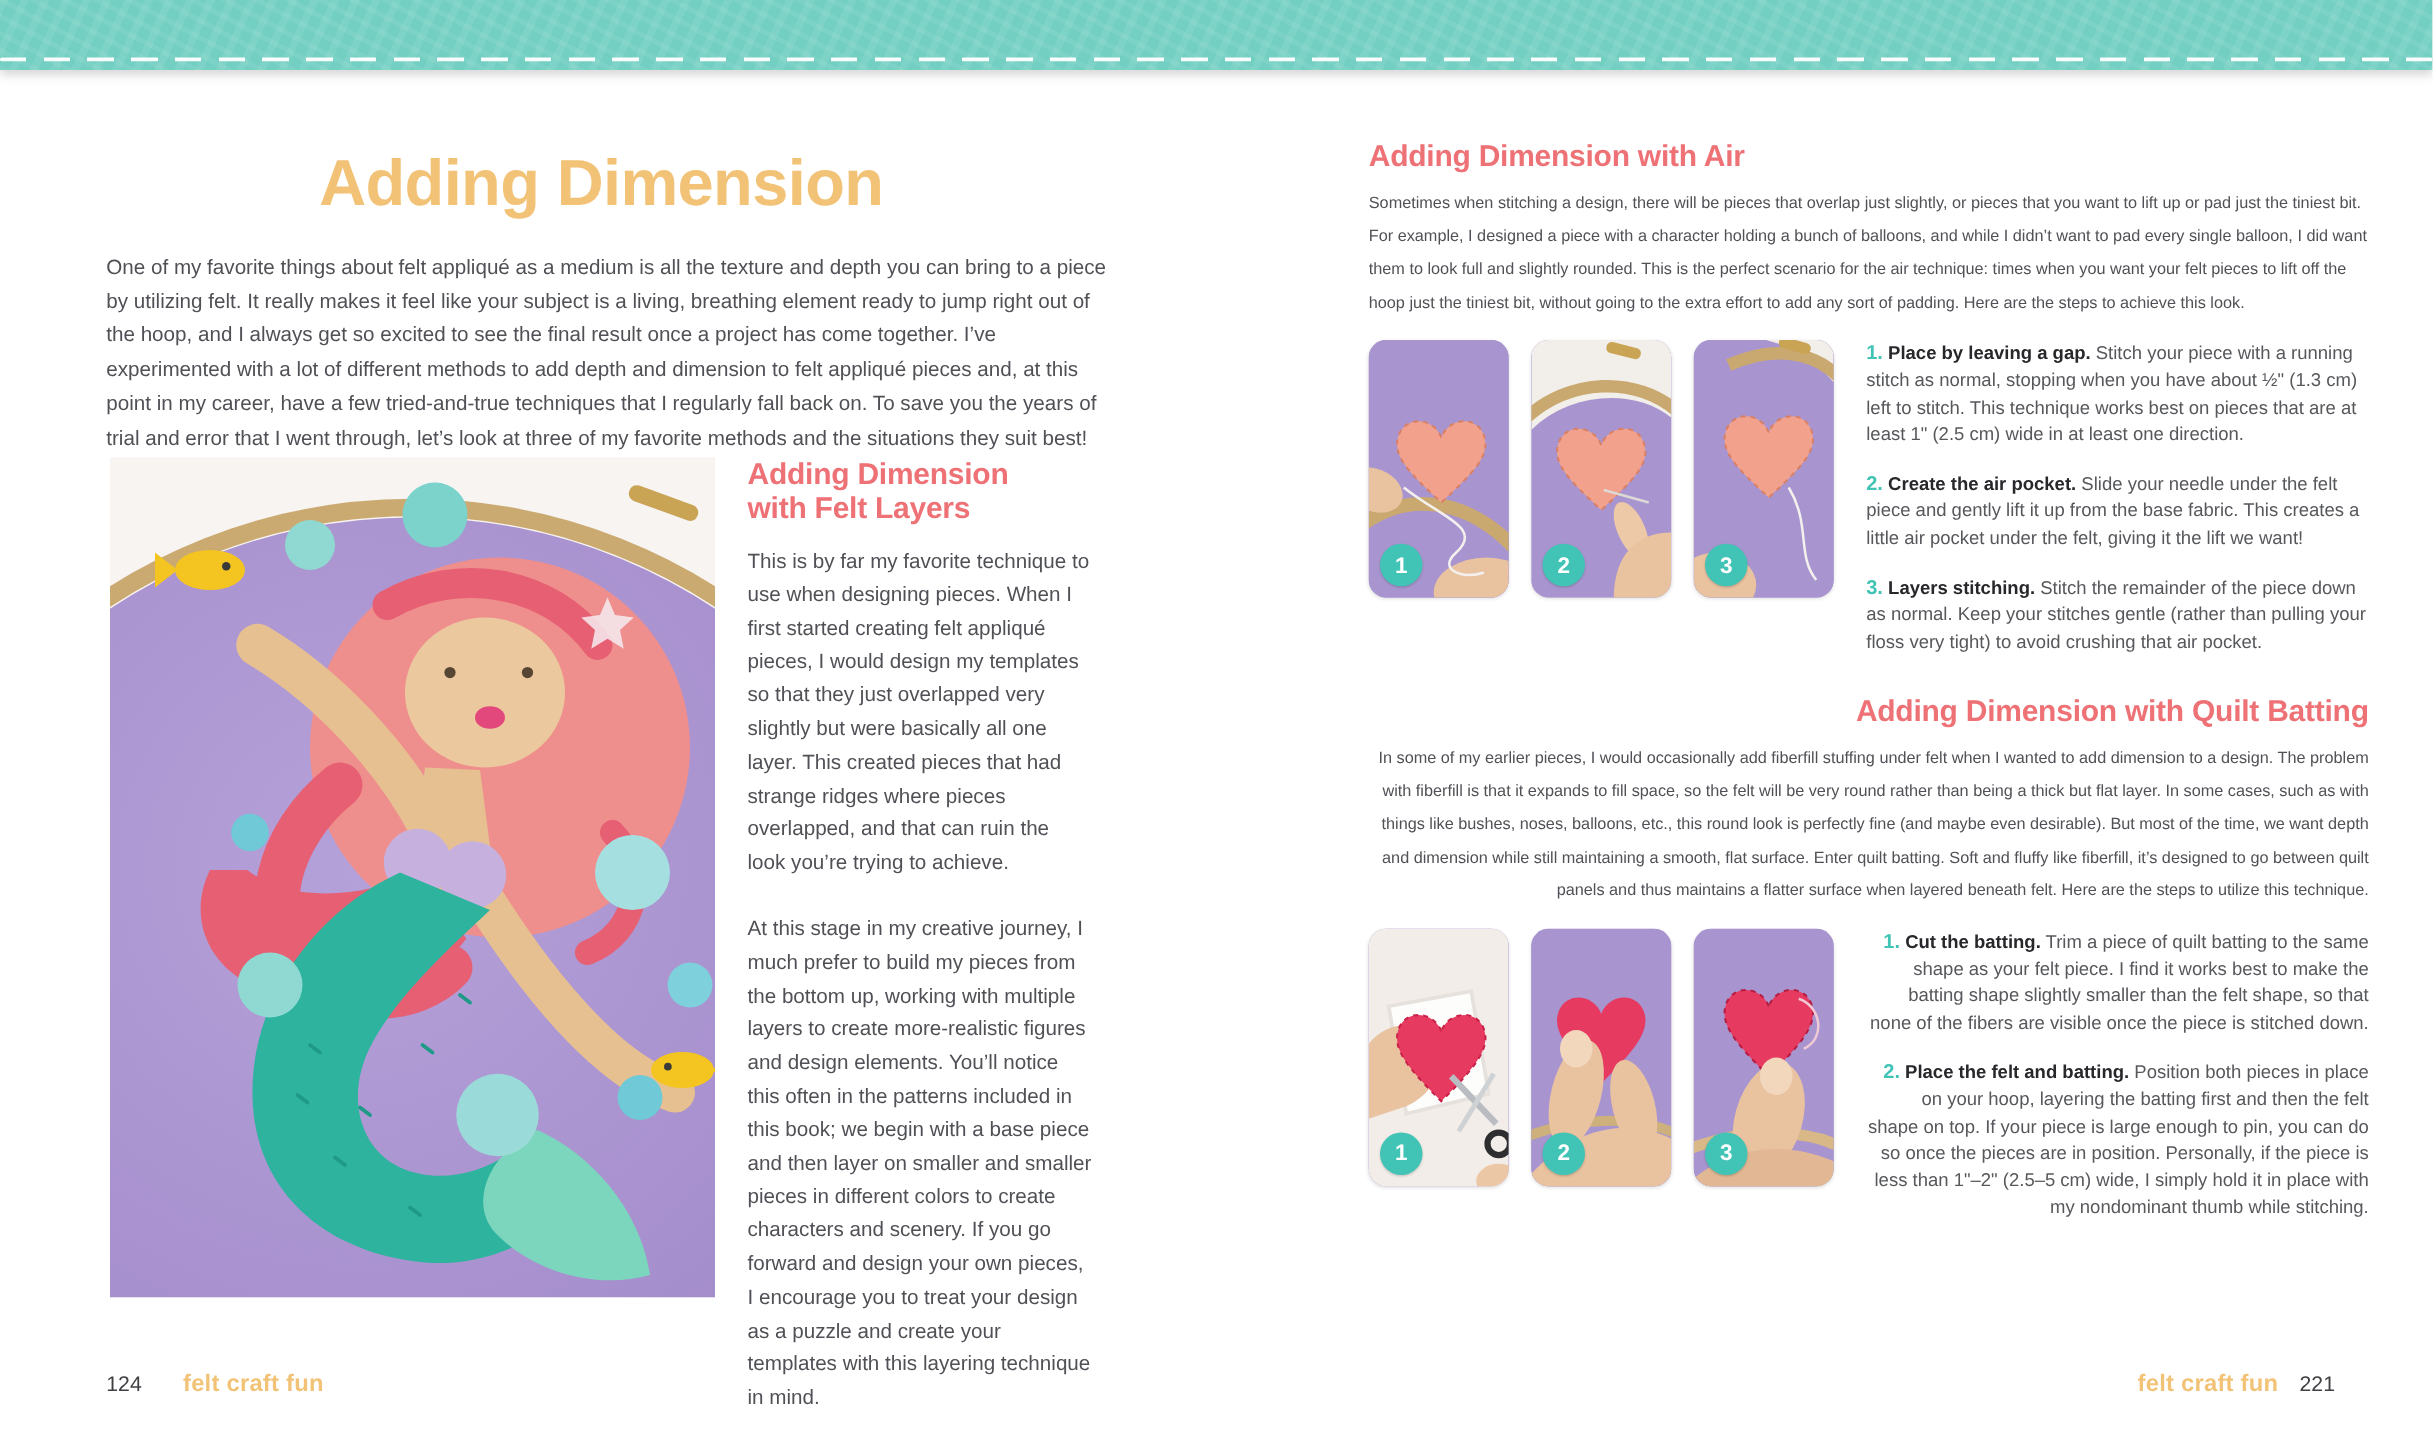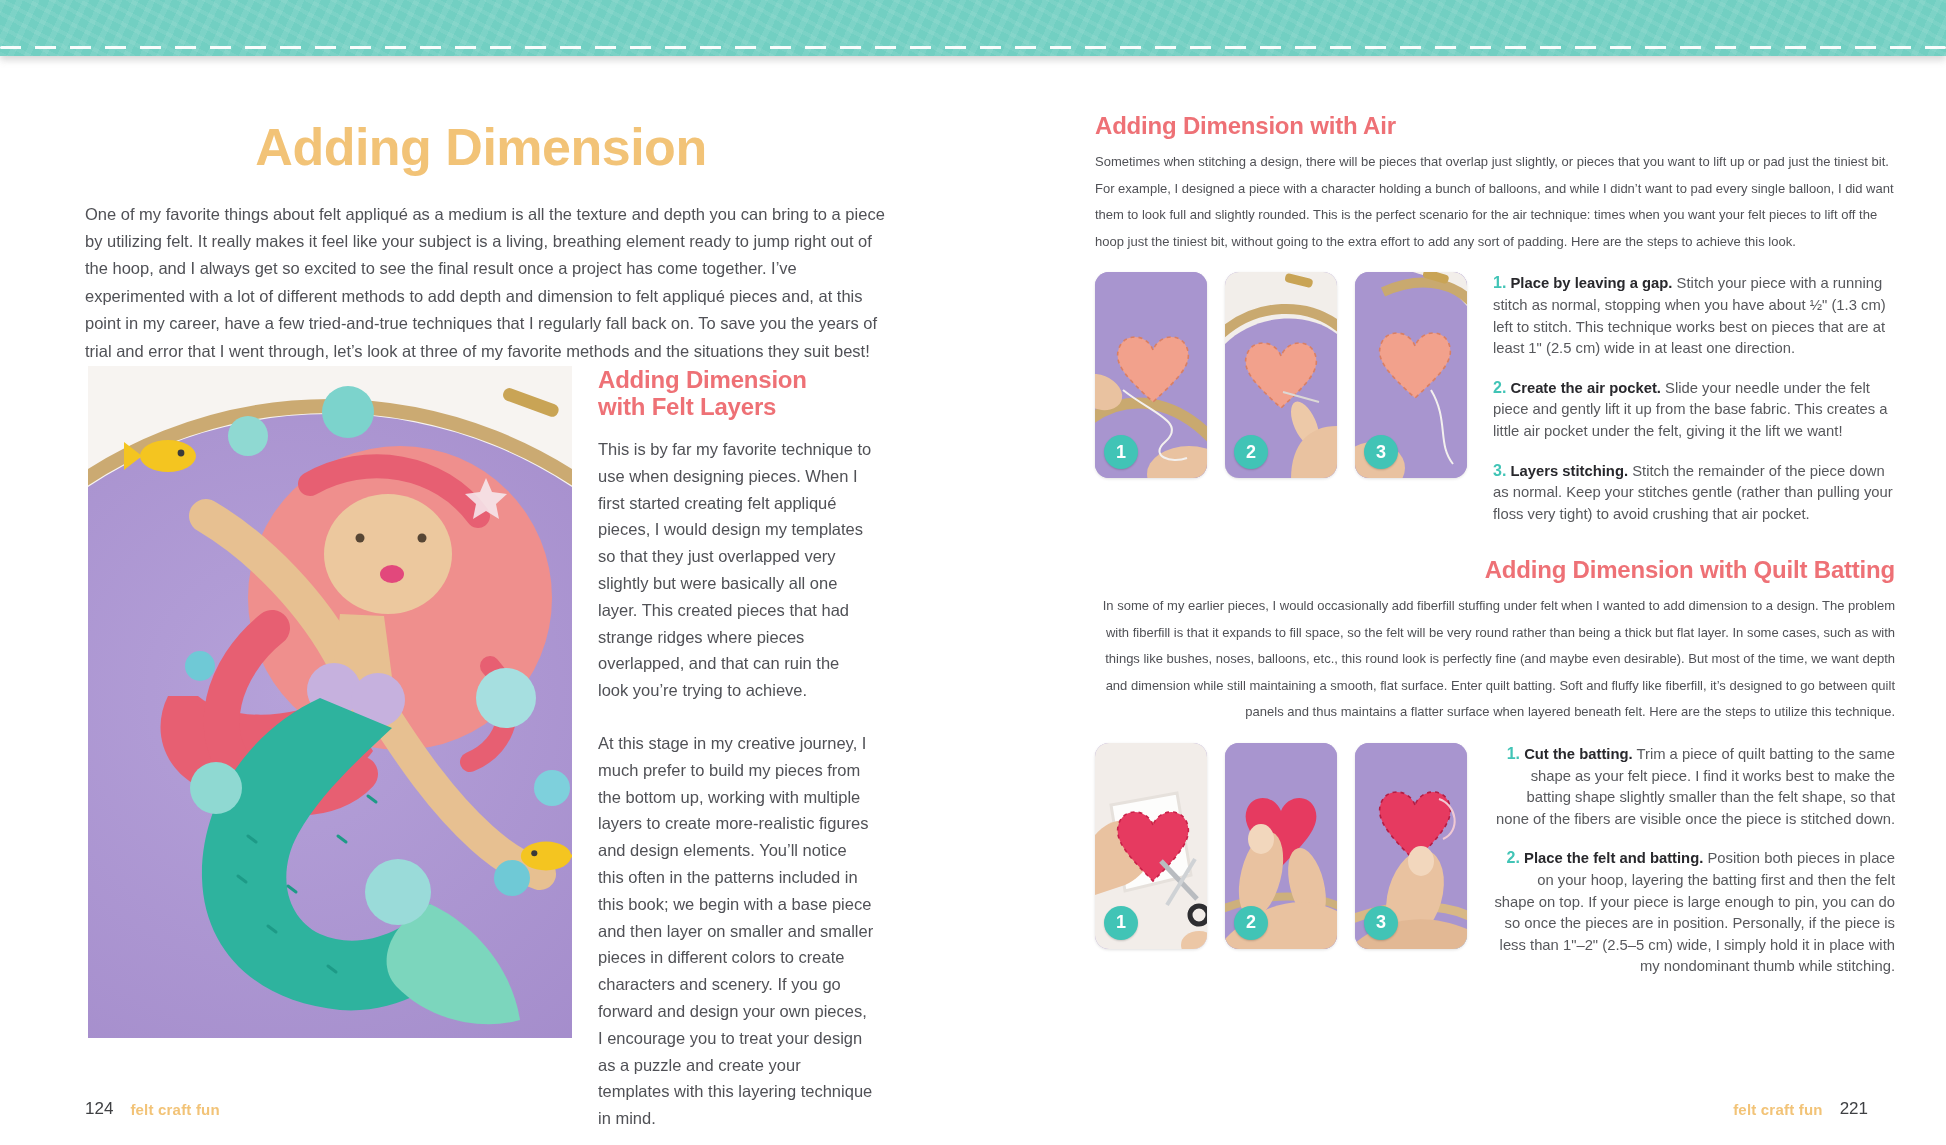--- a/index.html
+++ b/index.html
@@ -59,21 +59,21 @@
   }
   .steps{width:407px;}
   .step{margin:0 0 17px 0;font-size:14.8px;line-height:21.6px;color:#57585c;}
   .step-num{color:#41c4b6;font-weight:800;font-size:16px;}
   .step-title{font-weight:800;color:#28282c;}
   
   .footer{position:absolute;bottom:26px;display:flex;align-items:center;gap:17px;}
   .footer-left{left:85px;}
   .footer-right{right:78px;}
   .page-num{font-size:17px;color:#3f4043;}
-  .brand{font-size:15px;font-weight:800;color:#f2c377;letter-spacing:.2px;}
+  .brand{font-size:19px;font-weight:800;color:#f2c377;letter-spacing:.2px;margin-left:16px;}
 </style>
 </head>
 <body>
 
 <div class="top-band">
   <div class="stitch-line"></div>
 </div>
 
 <h1 class="h1">Adding Dimension</h1>
 

